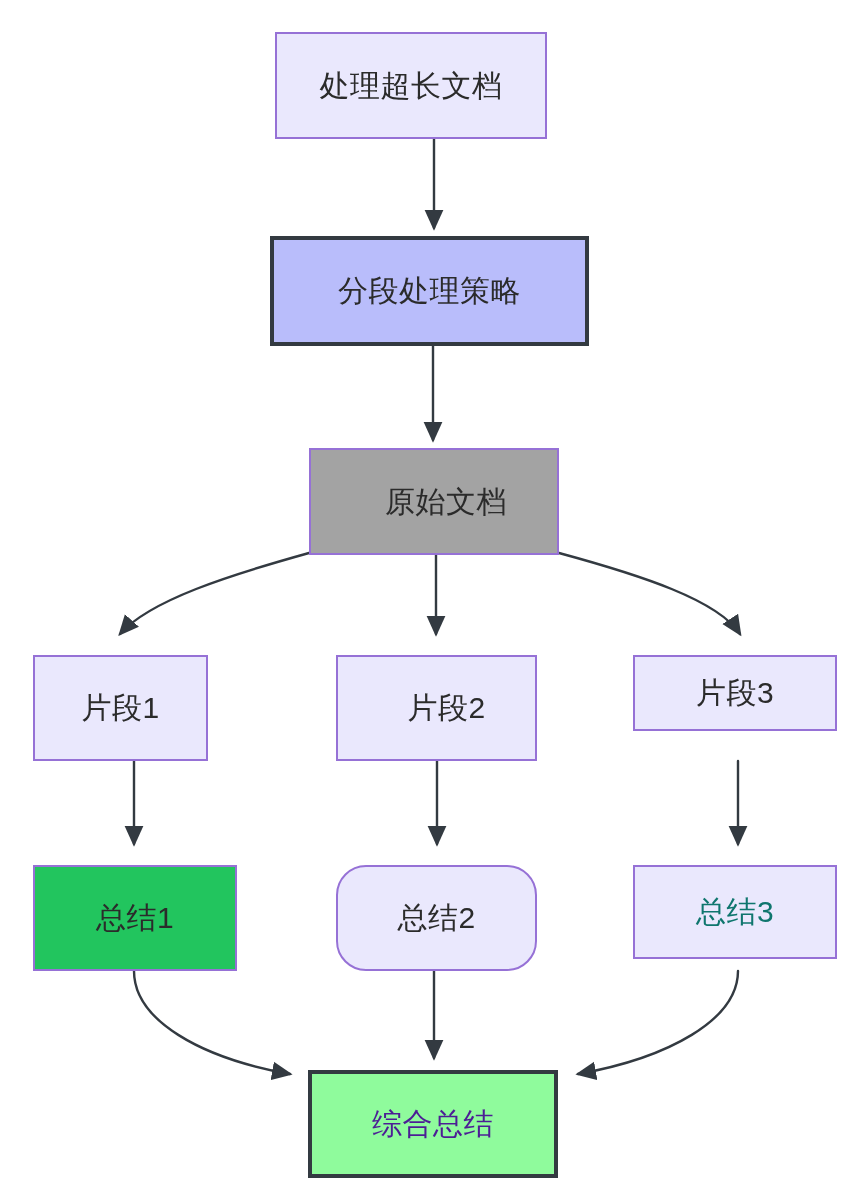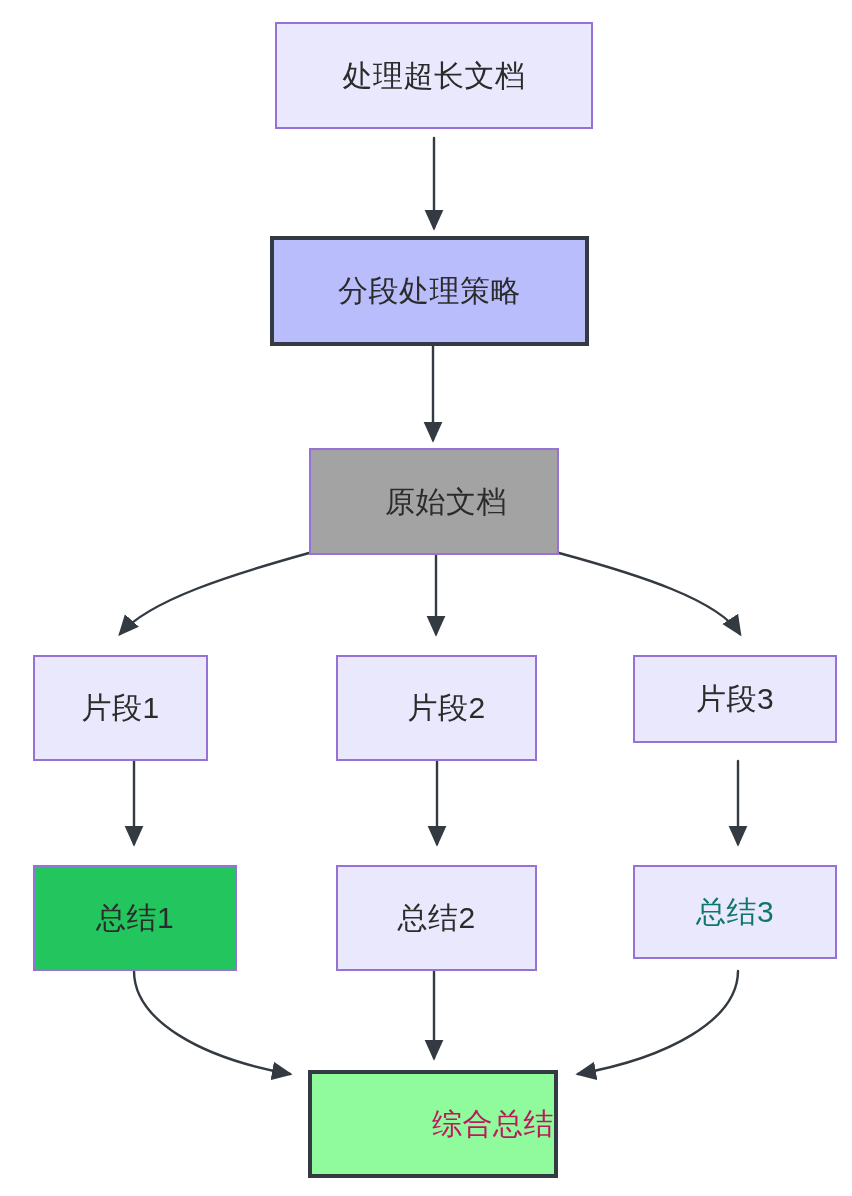--- a/index.html
+++ b/index.html
@@ -75,45 +75,45 @@
         <path d="M 134 761 L 134 844" marker-end="url(#arrowhead)"></path>
         <path d="M 437 761 L 437 844" marker-end="url(#arrowhead)"></path>
         <path d="M 738 761 L 738 844" marker-end="url(#arrowhead)"></path>
         <path d="M 134 971 C 134 1020, 200 1058, 290 1074" marker-end="url(#arrowhead)"></path>
         <path d="M 434 971 L 434 1058" marker-end="url(#arrowhead)"></path>
         <path d="M 738 971 C 738 1020, 668 1058, 578 1074" marker-end="url(#arrowhead)"></path>
       </g>
   </svg>
 
   <div id="node-layer">
-      <div class="node light" style="left: 275px; top: 22px; width: 318px; height: 107px; background: rgb(234, 232, 253); border-color: rgb(150, 113, 214); color: rgb(43, 43, 43);">
+      <div class="node light" style="left: 275px; top: 32px; width: 272px; height: 107px; background: rgb(234, 232, 253); border-color: rgb(150, 113, 214); color: rgb(43, 43, 43);">
         <span class="node-label">处理超长文档</span>
       </div>
       <div class="node accent" style="left: 270px; top: 236px; width: 319px; height: 110px; background: rgb(185, 189, 251); border-color: rgb(51, 58, 65); color: rgb(43, 43, 43);">
         <span class="node-label">分段处理策略</span>
       </div>
       <div class="node light" style="left: 309px; top: 448px; width: 250px; height: 107px; background: #a3a3a3; border-color: rgb(150, 113, 214); color: rgb(43, 43, 43); padding-left: 24px;">
         <span class="node-label">原始文档</span>
       </div>
       <div class="node light" style="left: 33px; top: 655px; width: 175px; height: 106px; background: rgb(234, 232, 253); border-color: rgb(150, 113, 214); color: rgb(43, 43, 43);">
         <span class="node-label">片段1</span>
       </div>
       <div class="node light" style="left: 336px; top: 655px; width: 201px; height: 106px; background: rgb(234, 232, 253); border-color: rgb(150, 113, 214); color: rgb(43, 43, 43); padding-left: 20px;">
         <span class="node-label">片段2</span>
       </div>
-      <div class="node light" style="left: 633px; top: 655px; width: 204px; height: 88px; background: rgb(234, 232, 253); border-color: rgb(150, 113, 214); color: rgb(43, 43, 43);">
+      <div class="node light" style="left: 633px; top: 655px; width: 204px; height: 76px; background: rgb(234, 232, 253); border-color: rgb(150, 113, 214); color: rgb(43, 43, 43);">
         <span class="node-label">片段3</span>
       </div>
       <div class="node light" style="left: 33px; top: 865px; width: 204px; height: 106px; background: #22c55e; border-color: rgb(150, 113, 214); color: rgb(43, 43, 43);">
         <span class="node-label">总结1</span>
       </div>
-      <div class="node light" style="left: 336px; top: 865px; width: 201px; height: 106px; background: rgb(234, 232, 253); border-color: rgb(150, 113, 214); color: rgb(43, 43, 43);">
+      <div class="node light" style="left: 336px; top: 865px; width: 201px; height: 106px; background: rgb(234, 232, 253); border-color: rgb(150, 113, 214); color: rgb(43, 43, 43); border-radius: 30px;">
         <span class="node-label">总结2</span>
       </div>
       <div class="node light" style="left: 633px; top: 865px; width: 204px; height: 94px; background: rgb(234, 232, 253); border-color: rgb(150, 113, 214); color: #0f766e;">
         <span class="node-label">总结3</span>
       </div>
-      <div class="node success" style="left: 308px; top: 1070px; width: 250px; height: 108px; background: rgb(143, 251, 156); border-color: rgb(51, 58, 65); color: #be185d; justify-content: flex-end;">
+      <div class="node success" style="left: 308px; top: 1070px; width: 250px; height: 108px; background: rgb(143, 251, 156); border-color: rgb(51, 58, 65); color: #4c1d95;">
         <span class="node-label">综合总结</span>
       </div>
     </div>
 
 </div>
 
 </body></html>

